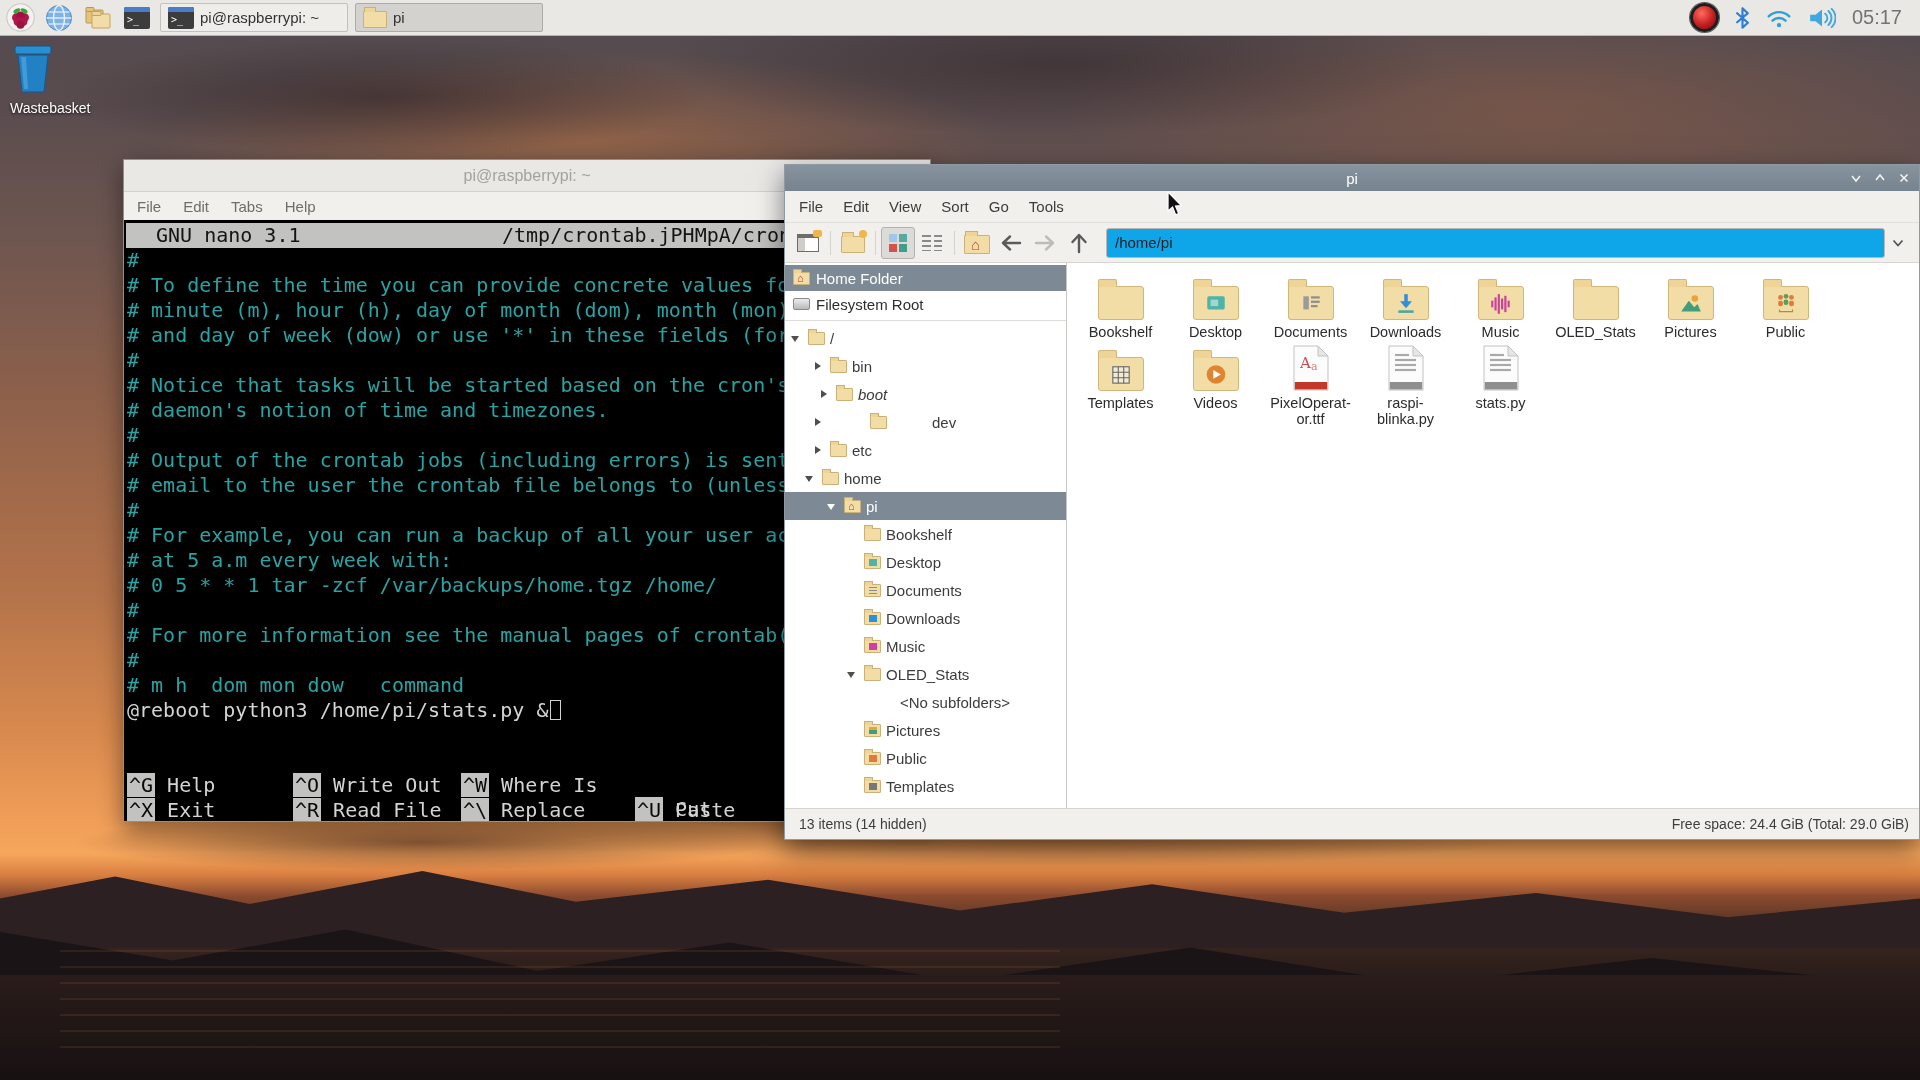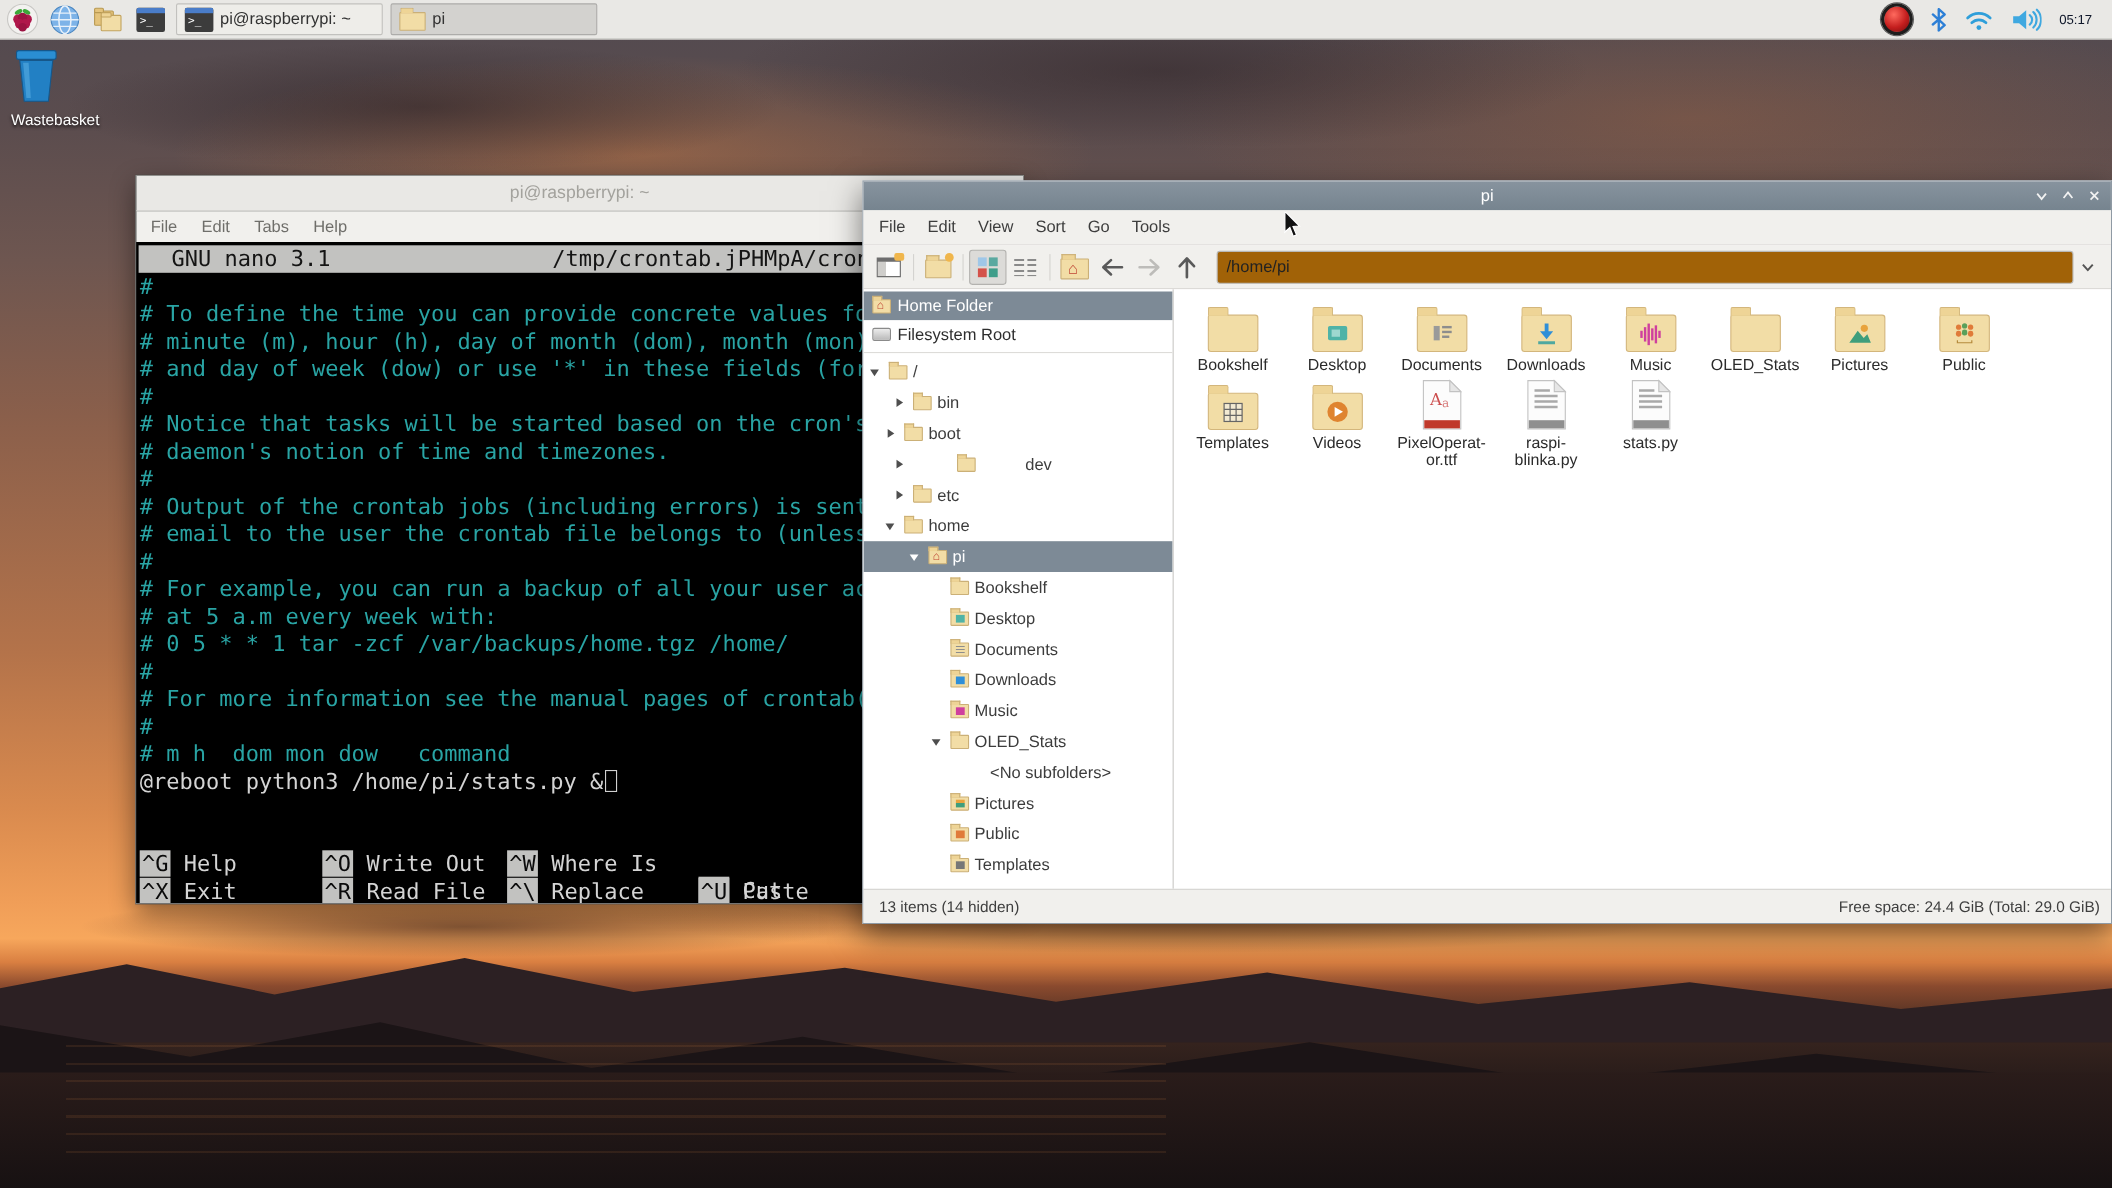--- a/index.html
+++ b/index.html
@@ -35,21 +35,21 @@
     white-space:nowrap; overflow:hidden; }
   .task-btn.pressed { background:#d3d2cf; border-color:#adacaa; }
   .term-ico { width:26px; height:22px; background:#3c3c3c; border-radius:2px; position:relative; flex:none; overflow:hidden; }
   .term-ico::before { content:''; position:absolute; top:0; left:0; right:0; height:5px; background:#4a7dc9; }
   .term-ico .prompt { position:absolute; left:3px; top:7px; color:#fff; font-family:"DejaVu Sans Mono",monospace; font-size:10px; line-height:12px; }
   .folder-mini-tb { width:24px; height:17px; background:#f2dda6; border:1px solid #cbb077; border-radius:1px; position:relative; flex:none; margin-top:3px;}
   .folder-mini-tb::before { content:''; position:absolute; top:-5px; left:0; width:10px; height:4px; background:#eed496; border:1px solid #cbb077; border-bottom:none; border-radius:1px 1px 0 0; }
   #tray { margin-left:auto; display:flex; align-items:center; gap:16px; padding-right:14px; }
   .cam-ind { width:29px; height:29px; border-radius:50%; border:3px solid #1d1d1d;
     background:radial-gradient(circle at 38% 32%, #ff6a5e, #c41e1e 55%, #7a0f0f 95%); box-shadow:0 0 0 1px #5a5a5a; }
-  #clock { font-size:12px; color:#0f172a; }
+  #clock { font-size:20px; color:#737373; }
 
   
   #wastebasket { position:absolute; left:10px; top:44px; width:100px; z-index:1; }
   .wb-label { margin-top:2px; color:#fff; font-size:14px; text-shadow:0 1px 3px rgba(0,0,0,.85); }
 
   
   #terminal { position:absolute; left:123px; top:159px; width:808px; height:663px; z-index:5;
     border:1px solid #90908d; box-shadow:0 8px 22px rgba(0,0,0,.45); display:flex; flex-direction:column; background:#000; }
   .t-titlebar { height:32px; background:#e9e8e5; border-bottom:1px solid #d3d2cf; display:flex; align-items:center; justify-content:center;
     color:#a3a29d; font-size:16px; flex:none; }
@@ -87,21 +87,21 @@
   .folder-ico-tb::before { content:''; position:absolute; top:-5px; left:0; width:10px; height:4px; background:#eed496; border:1px solid #cbb077; border-bottom:none; }
   .folder-ico-tb.star::after { content:''; position:absolute; right:-3px; top:-7px; width:8px; height:8px; background:#f0b64c; border-radius:50%; }
   .iconview-ico { width:18px; height:18px; display:grid; grid-template-columns:8px 8px; grid-auto-rows:8px; gap:2px; }
   .iconview-ico span:nth-child(1){background:#9fc7e8;} .iconview-ico span:nth-child(2){background:#5aa9a0;}
   .iconview-ico span:nth-child(3){background:#d4524a;} .iconview-ico span:nth-child(4){background:#3f9e8a;}
   .compact-ico { width:20px; height:16px; display:flex; gap:3px; }
   .compact-ico span { flex:1; background:repeating-linear-gradient(180deg,#8a8a8a 0 2px,transparent 2px 5px); }
   .home-ico { width:26px; height:19px; background:#f2dda6; border:1px solid #cbb077; border-radius:1px; position:relative; margin-top:4px; }
   .home-ico::before { content:''; position:absolute; top:-5px; left:0; width:11px; height:4px; background:#eed496; border:1px solid #cbb077; border-bottom:none; }
   .home-ico .house { position:absolute; left:6px; top:-1px; color:#bf4434; font-size:15px; line-height:19px; }
-  .path-input { flex:1; height:30px; border:1px solid #b9b8b5; border-radius:3px; background:#a16207; margin-left:10px;
+  .path-input { flex:1; height:30px; border:1px solid #b9b8b5; border-radius:3px; background:#0ea5e9; margin-left:10px;
     font-size:15px; color:#222; padding:0 8px; font-family:"Liberation Sans",sans-serif; }
   .fm-body { flex:1; min-height:0; display:flex; background:#fff; }
   .fm-sidebar { width:282px; flex:none; border-right:1px solid #c9c8c5; padding-top:2px; overflow:hidden; font-size:15px; }
   .place-row { height:26px; display:flex; align-items:center; gap:6px; padding-left:8px; color:#2e2e2e; }
   .place-row.selected { background:#7d8a96; color:#fff; }
   .side-sep { border-top:1px solid #dddcd9; margin:3px 0; }
   .tree-row { height:28px; display:flex; align-items:center; gap:5px; color:#3c3c3c; }
   .tree-row.selected { background:#7d8a96; color:#fff; }
   .expander { width:14px; height:14px; position:relative; flex:none; }
   .expander.open::before { content:''; position:absolute; left:2px; top:5px; border-left:4.5px solid transparent; border-right:4.5px solid transparent; border-top:6px solid #4e4e4e; }
@@ -361,21 +361,21 @@
           <div class="tree-row" style="padding-left: 4px;">
             <span class="expander open"></span>
             <span class="mini-folder"></span>
             <span class="tree-label">/</span>
           </div>
           <div class="tree-row" style="padding-left: 26px;">
             <span class="expander closed"></span>
             <span class="mini-folder"></span>
             <span class="tree-label">bin</span>
           </div>
-          <div class="tree-row" style="padding-left: 18px;">
+          <div class="tree-row" style="padding-left: 32px; font-style: italic;">
             <span class="expander closed"></span>
             <span class="mini-folder"></span>
             <span class="tree-label">boot</span>
           </div>
           <div class="tree-row" style="padding-left: 26px; gap: 45px;">
             <span class="expander closed"></span>
             <span class="mini-folder"></span>
             <span class="tree-label">dev</span>
           </div>
           <div class="tree-row" style="padding-left: 26px;">

